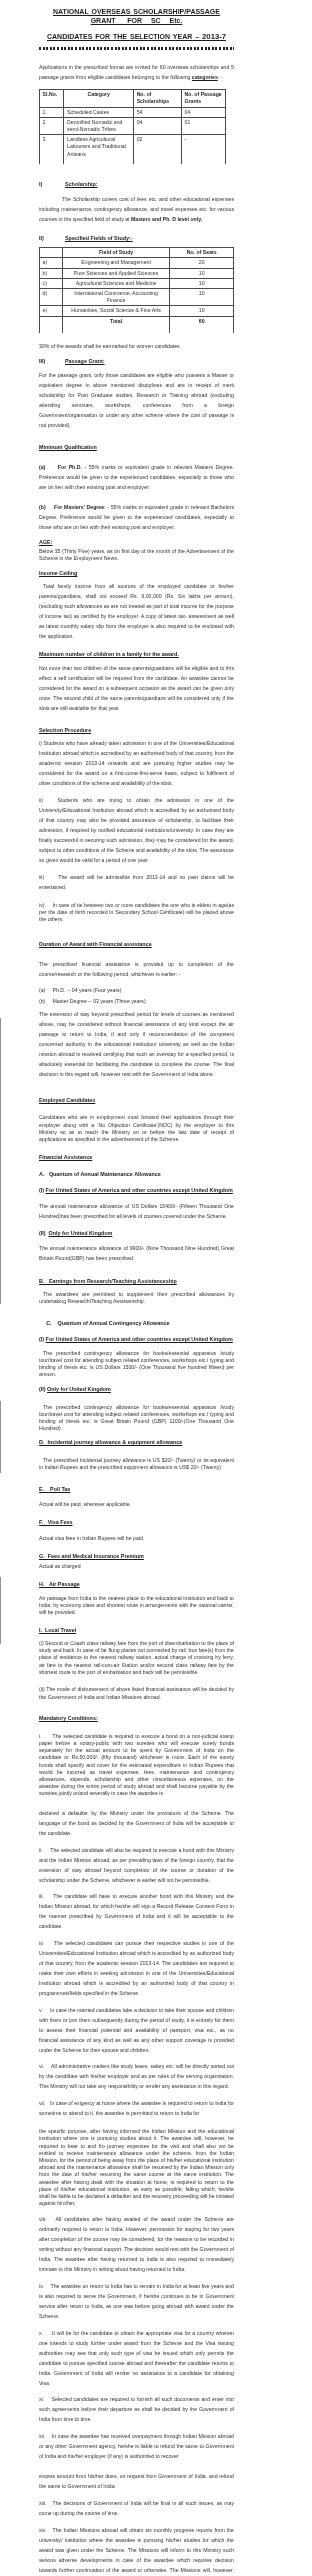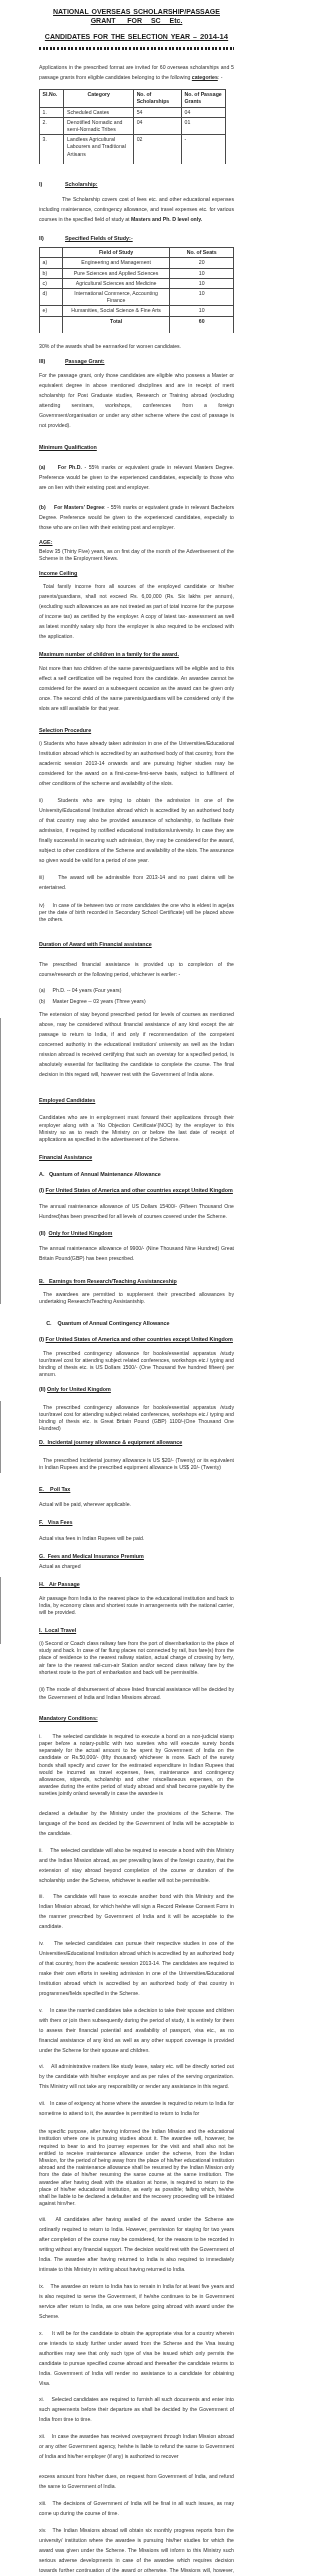--- a/index.html
+++ b/index.html
@@ -39,21 +39,21 @@
 </head>
 <body>
 
 <div class="page">
   <div class="edge" style="top:1018px;height:286px;"></div>
   <div class="edge" style="top:1401px;height:72px;"></div>
   <div class="edge" style="top:1577px;height:67px;"></div>
 
   <div class="content">
     <div class="title">NATIONAL  OVERSEAS  SCHOLARSHIP/PASSAGE GRANT&nbsp;&nbsp;&nbsp;&nbsp;FOR&nbsp;&nbsp;&nbsp;SC&nbsp;&nbsp;&nbsp;Etc.</div>
-    <div class="title"><span>CANDIDATES FOR THE SELECTION YEAR – </span><span class="yr">2014-14</span></div>
+    <div class="title"><span>CANDIDATES FOR THE SELECTION YEAR – </span><span class="yr">2013-7</span></div>
     <div class="dotline"></div>
 
     <p class="p"><span>Applications in the prescribed format are invited for 60 overseas scholarships and 5 passage grants from eligible candidates belonging to the following </span><b class="hu">categories</b><span>: -</span></p>
 
     <table class="t1">
       <tbody>
           <tr>
         <th class="c0">Sl.No.</th>
         <th class="c1">Category</th>
         <th class="c2">No. of Scholarships</th>

